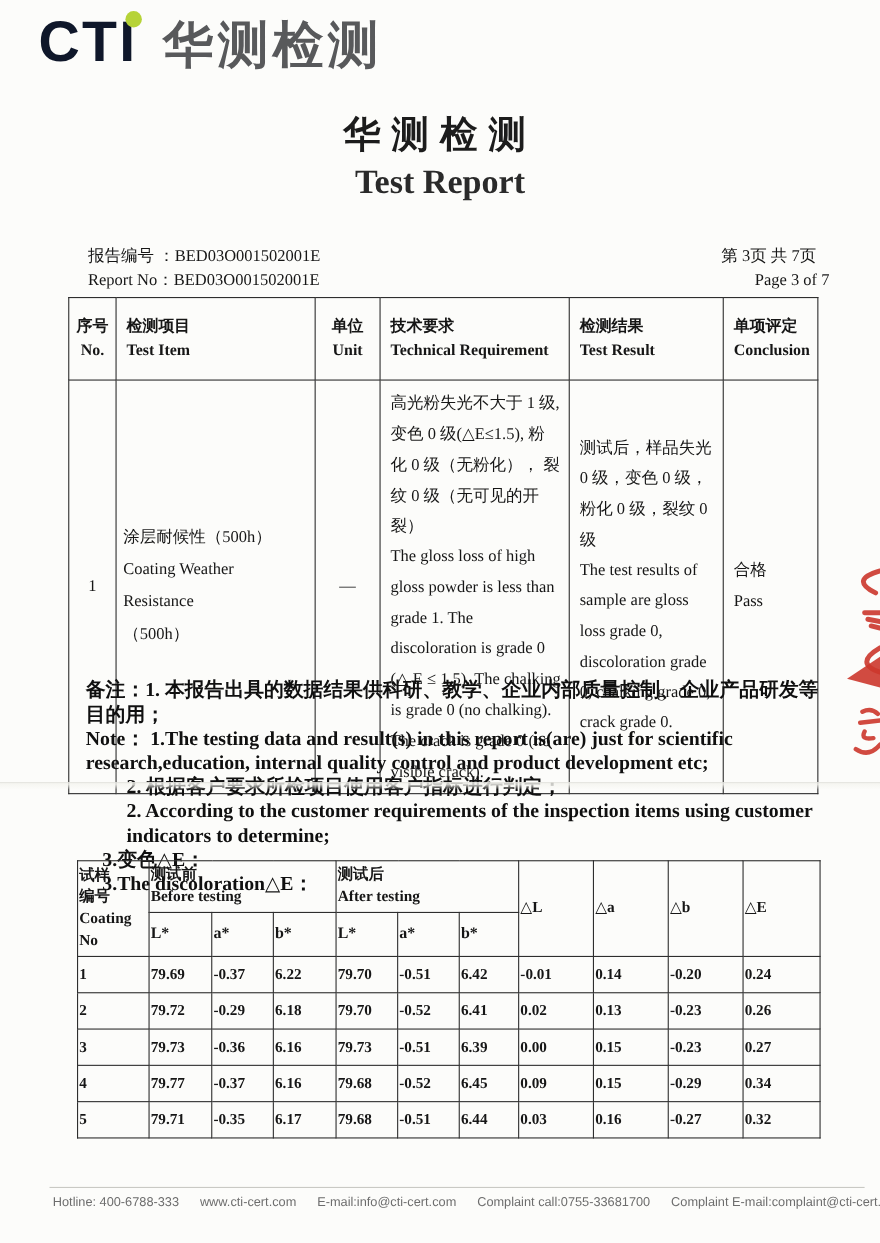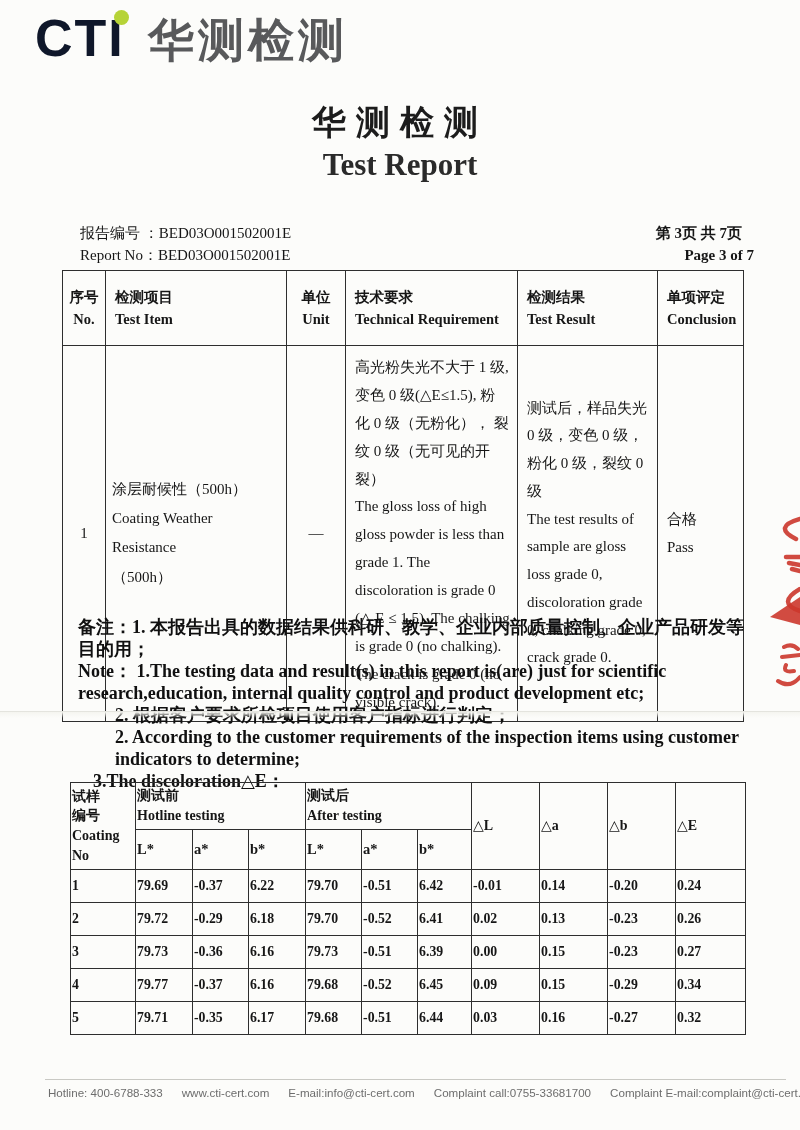--- a/index.html
+++ b/index.html
@@ -15,21 +15,21 @@
            color:#58595b;line-height:1;white-space:nowrap;}
 
   
   .title-cn{position:absolute;left:0;top:100px;width:100%;text-align:center;font-size:34px;
             font-weight:600;letter-spacing:10px;color:#1c1c1c;}
   .title-en{position:absolute;left:0;top:147px;width:100%;text-align:center;font-size:31px;
             font-weight:bold;color:#2a2a2a;}
 
   
   .repno{position:absolute;left:80px;top:222px;font-size:15px;font-weight:normal;line-height:22px;}
-  .pageinfo{position:absolute;right:46px;top:222px;font-size:15px;font-weight:bold;line-height:22px;text-align:right;}
+  .pageinfo{position:absolute;right:46px;top:222px;font-size:15px;font-weight:normal;line-height:22px;text-align:right;}
   .pageinfo .cn{display:block;margin-right:12px;}
 
   
   table{border-collapse:collapse;table-layout:fixed;}
   .main-table{position:absolute;left:62px;top:270px;width:681px;}
   .main-table td{border:1.6px solid #2e2e2e;overflow:hidden;}
   .main-table .hrow td{height:66px;font-weight:bold;font-size:14.5px;line-height:1.55;
                        vertical-align:middle;padding:4px 6px;margin-left:18px;}
   .main-table .hrow .hl{text-align:left;padding-left:9px;}
   .main-table .hrow .hc{text-align:center;padding-left:2px;padding-right:2px;}
@@ -131,20 +131,21 @@
       </td>
     </tr>
   </tbody>
     </table>
 
   <div class="notes">
     <p>备注：1. 本报告出具的数据结果供科研、教学、企业内部质量控制、企业产品研发等目的用；</p>
     <p>Note：  1.The testing data and result(s) in this report is(are) just for scientific research,education, internal quality control and product development etc;</p>
     <p class="ind1">2. 根据客户要求所检项目使用客户指标进行判定；</p>
     <p class="ind1">2. According to the customer requirements of the inspection items using customer indicators to determine;</p>
+    <p class="ind2">3.变色△E：</p>
     <p class="ind2">3.The discoloration△E：</p>
   </div>
 
   <table class="delta-table">
     <colgroup>
         <col style="width:65px">
         <col style="width:57px">
         <col style="width:56px">
         <col style="width:57px">
         <col style="width:56px">
@@ -156,21 +157,21 @@
         <col style="width:70px">
       </colgroup>
     <tbody>
         <tr class="dt-h1">
       <td rowspan="2" class="dt-sample">
         <span style="display:block">试样</span>
         <span style="display:block">编号</span>
         <span style="display:block">Coating</span>
         <span style="display:block">No</span>
       </td>
-      <td colspan="3"><span style="display:block">测试前</span><span>Hotline testing</span></td>
+      <td colspan="3"><span style="display:block">测试前</span><span>Before testing</span></td>
       <td colspan="3"><span style="display:block">测试后</span><span>After testing</span></td>
       <td rowspan="2" class="dt-delta">△L</td>
       <td rowspan="2" class="dt-delta">△a</td>
       <td rowspan="2" class="dt-delta">△b</td>
       <td rowspan="2" class="dt-delta">△E</td>
     </tr>
     <tr class="dt-h2">
       <td>L*</td>
       <td>a*</td>
       <td>b*</td>

